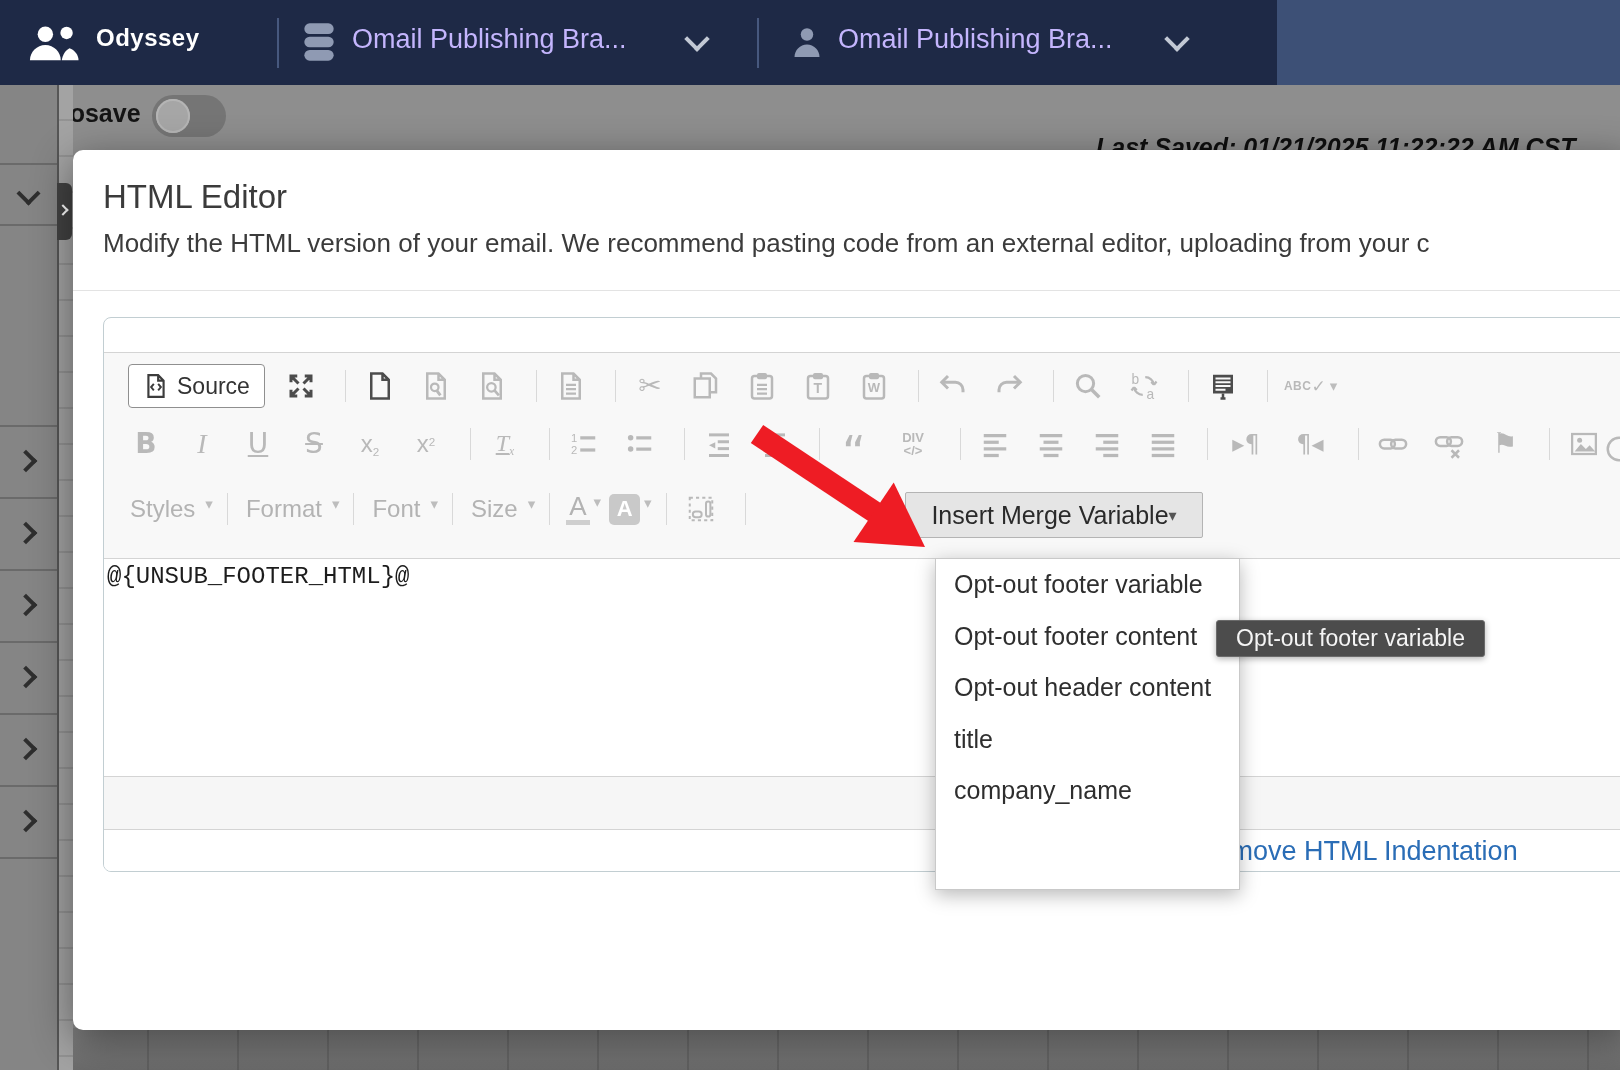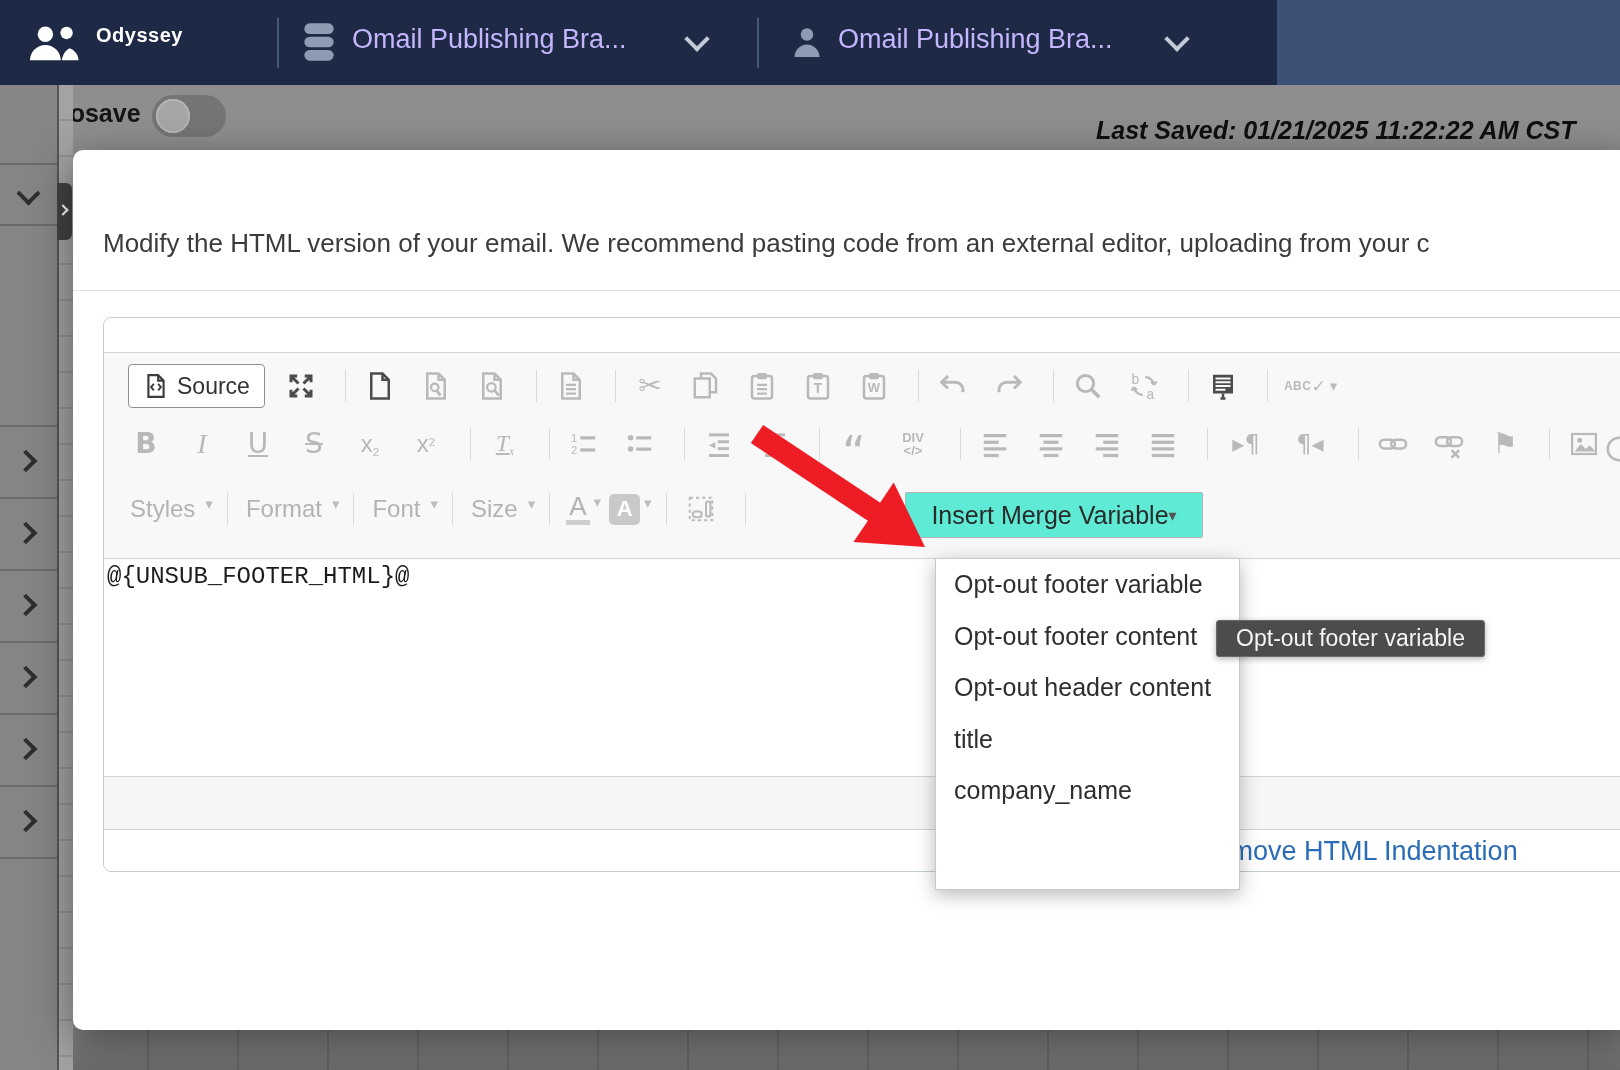--- a/index.html
+++ b/index.html
@@ -2,33 +2,33 @@
 <html><head>
 <meta charset="utf-8">
 <style>
   * { margin:0; padding:0; box-sizing:border-box; }
   body { font-family:"Liberation Sans", sans-serif; background:#555; }
   .screen { position:relative; width:1620px; height:1070px; overflow:hidden; background:#8e8e8e; }
 
   
   .navbar { position:absolute; left:0; top:0; width:1620px; height:85px; background:#1e2946; z-index:5; }
   .navbar-right-seg { position:absolute; left:1277px; top:0; width:343px; height:85px; background:#3d5076; }
-  .brand-text { position:absolute; left:96px; top:24px; font-size:20px; font-weight:bold; color:#ffffff; letter-spacing:.5px; }
+  .brand-text { position:absolute; left:96px; top:24px; font-size:24px; font-weight:bold; color:#ffffff; letter-spacing:.5px; }
   .nav-divider { position:absolute; top:18px; width:2px; height:50px; background:#47587e; }
   .nav-dd-label { position:absolute; top:24px; font-size:27px; color:#c4b5fd; white-space:nowrap; }
   .nav-chev { position:absolute; width:18px; height:18px; border:solid #c3c9d5; border-width:0 4px 4px 0; transform:rotate(45deg); }
   .nav-icon { position:absolute; }
 
   
   .band { position:absolute; left:0; top:85px; width:1620px; height:65px; background:#8e8e8e; z-index:2; }
   .autosave-label { position:absolute; left:28px; top:14px; font-size:25px; font-weight:bold; color:#141414; }
   .toggle { position:absolute; left:152px; top:10px; width:74px; height:42px; border-radius:21px; background:#757575; }
   .toggle-knob { position:absolute; left:4px; top:4px; width:34px; height:34px; border-radius:50%; background:#a6a6a6; box-shadow:inset 0 0 0 2px #b5b5b5; }
   .page-title { position:absolute; left:1162px; top:12px; font-size:29px; font-weight:bold; color:#0f0f0f; white-space:nowrap; }
-  .last-saved { position:absolute; left:1096px; top:31px; font-size:25px; font-weight:bold; font-style:italic; color:#0f0f0f; white-space:nowrap; }
+  .last-saved { position:absolute; left:1096px; top:48px; font-size:25px; font-weight:bold; font-style:italic; color:#0f0f0f; white-space:nowrap; }
 
   
   .sidebar { position:absolute; left:0; top:85px; width:57px; height:985px; background:#858585; z-index:2; }
   .side-strip { position:absolute; left:57px; top:85px; width:16px; height:985px; z-index:2; border-left:2px solid #565656;
     background:repeating-linear-gradient(to bottom, transparent 0 34px, rgba(0,0,0,.10) 34px 36px), #a3a3a3; }
   .side-div { position:absolute; left:0; width:57px; height:2px; background:#6a6a6a; }
   .chev-right { width:16px; height:16px; border:solid #2e2e2e; border-width:0 4.5px 4.5px 0; transform:rotate(-45deg); position:absolute; left:18px; }
   .chev-down { width:17px; height:17px; border:solid #2e2e2e; border-width:0 4.5px 4.5px 0; transform:rotate(45deg); position:absolute; left:20px; }
   .side-tab { position:absolute; left:57px; top:183px; width:15px; height:57px; background:#424242; border-radius:0 6px 6px 0; z-index:3; }
   .side-tab .wchev { position:absolute; left:2px; top:23px; width:8px; height:8px; border:solid #fff; border-width:0 2.5px 2.5px 0; transform:rotate(-45deg); }
@@ -84,21 +84,21 @@
   .ed-source-text { position:absolute; left:3px; top:4px; font-family:"Liberation Mono", monospace; font-size:24px; color:#1c1c1c; white-space:pre; }
   .ed-status { position:absolute; left:0; top:458px; right:0; height:54px; background:#f6f6f6;
     border-top:1px solid #d4d4d4; border-bottom:1px solid #d4d4d4; }
   .ed-linkrow { position:absolute; left:0; top:512px; right:0; height:43px; background:#fff; }
   .rm-link { position:absolute; left:1092px; top:6px; font-size:27px; color:#2a6db6; white-space:nowrap; cursor:pointer; }
 
   
   .clip-circle { position:absolute; left:1497px; top:78px; width:36px; height:36px; color:#b9b9b9; }
 
   
-  .imv-btn { position:absolute; left:905px; top:492px; width:298px; height:46px; background:#5eead4; border:1px solid #b4b4b4;
+  .imv-btn { position:absolute; left:905px; top:492px; width:298px; height:46px; background:#e5e5e5; border:1px solid #b4b4b4;
     border-radius:2px; display:flex; align-items:center; justify-content:center; z-index:12; }
   .imv-label { font-size:25px; color:#2a2a2a; }
   .imv-caret { font-size:16px; color:#555; font-family:"DejaVu Sans", sans-serif; }
   .about-q { position:absolute; left:884px; top:497px; font-size:40px; font-weight:bold; color:#4a4a4a; z-index:11; }
 
   
   .menu { position:absolute; left:935px; top:558px; width:305px; height:332px; background:#fff; border:1px solid #c9c9c9;
     box-shadow:0 5px 18px rgba(0,0,0,.28); overflow:hidden; z-index:20; }
   .menu-item { height:51.5px; line-height:51.5px; padding-left:18px; font-size:25px; color:#2e2e2e; white-space:nowrap; cursor:pointer; }
 
@@ -304,20 +304,21 @@
     <div class="side-div" style="top:772px"></div>
   </div>
   <div class="side-strip"></div>
   <div class="side-tab">
       <div class="wchev"></div>
     </div>
 
   <div class="bg-bottom"></div>
 
   <div class="modal">
+    <div class="modal-title">HTML Editor</div>
     <div class="modal-desc">Modify the HTML version of your email. We recommend pasting code from an external editor, uploading from your c</div>
     <div class="modal-hdiv"></div>
 
     <div class="ed-wrap">
       <div class="ed-toolbar">
 
         <div class="tb-row tb-row1">
           <div class="src-btn">
             <svg>
                 <use href="#i-pagecode"></use>

